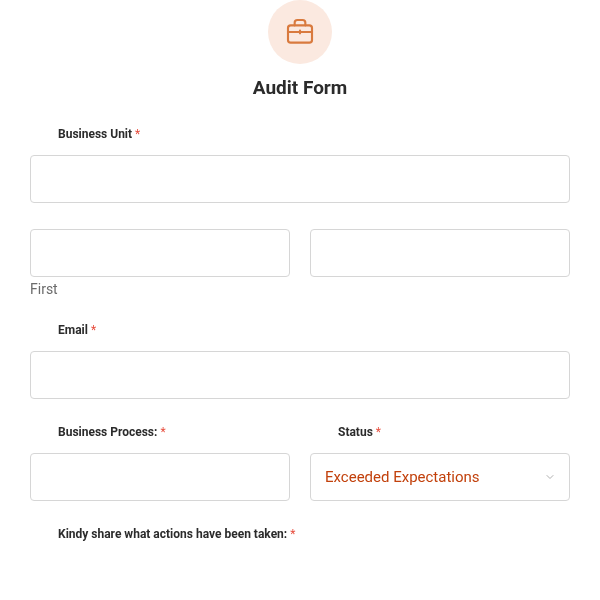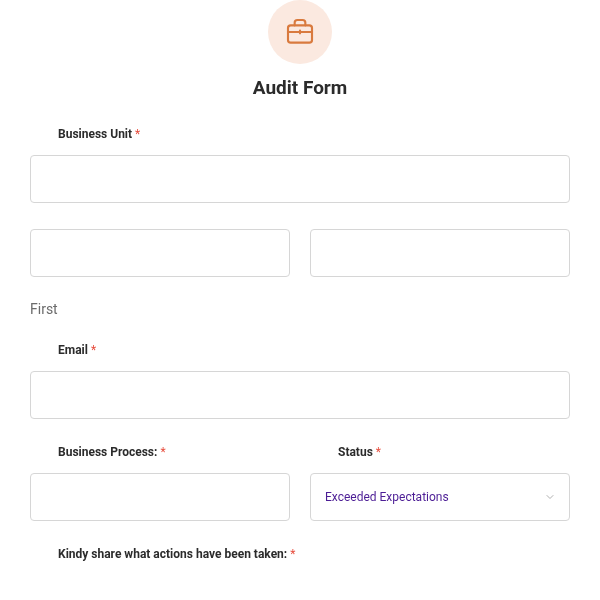--- a/index.html
+++ b/index.html
@@ -59,35 +59,35 @@
     .row {
       display: flex;
       gap: 20px;
     }
     .col {
       flex: 1;
     }
     .sublabel {
       font-size: 14px;
       color: #6b6b6b;
-      margin-top: 24px;
+      margin-top: 4px;
       display: block;
     }
     .select-wrapper {
       position: relative;
     }
     .select-input {
       width: 100%;
       height: 48px;
       border: 1px solid #d6d6d6;
       border-radius: 4px;
       padding: 0 40px 0 14px;
-      font-size: 12px;
+      font-size: 15px;
       background: #ffffff;
-      color: #4c1d95;
+      color: #c2410c;
       display: flex;
       align-items: center;
       cursor: pointer;
     }
     .chevron {
       position: absolute;
       right: 14px;
       top: 50%;
       transform: translateY(-50%);
       pointer-events: none;

